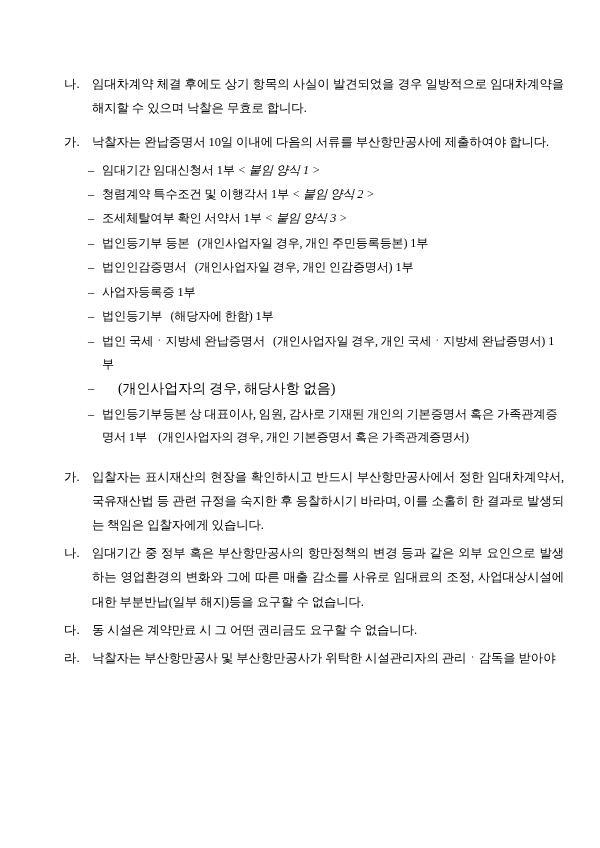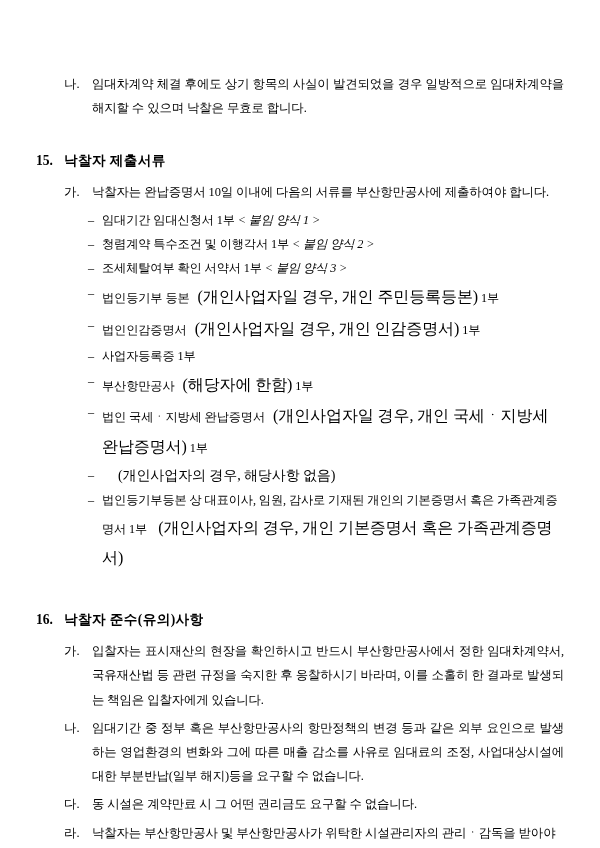--- a/index.html
+++ b/index.html
@@ -86,21 +86,21 @@
     font-size: 12.2px;
     line-height: 1.92;
   }
   .dash-item .ditem {
     flex: 1 1 auto;
     font-size: 12.2px;
     line-height: 1.92;
     letter-spacing: -0.1px;
   }
   .small {
-    font-size: 16px;
+    font-size: 12px;
     padding-left: 8px;
   }
   .attach {
     font-style: italic;
     font-family: "Liberation Serif", "DejaVu Serif", serif;
     margin-top: 36px;
   }
   .sub-note {
     display: block;
     margin-left: 16px;
@@ -116,24 +116,20 @@
 <div class="page">
   <div class="content">
 
     <div class="para lvl-ka">
       <span class="marker">나.</span>
       <span class="body-text">임대차계약 체결 후에도 상기 항목의 사실이 발견되었을 경우 일방적으로 임대차계약을 해지할 수 있으며 낙찰은 무효로 합니다.</span>
     </div>
 
     <div class="spacer-sm"></div>
 
-    <div class="heading">
-      <span class="num">15.</span>
-      <span class="htext">낙찰자 제출서류</span>
-    </div>
 
     <div class="para lvl-ka">
       <span class="marker">가.</span>
       <span class="body-text">낙찰자는 완납증명서 10일 이내에 다음의 서류를 부산항만공사에 제출하여야 합니다.</span>
     </div>
 
     <ul class="dash-list">
       <li class="dash-item">
         <span class="dash">–</span>
         <span class="ditem"><span>임대기간 임대신청서 1부 </span><span class="attach">&lt; 붙임 양식 1 &gt;</span></span>
@@ -153,42 +149,38 @@
       <li class="dash-item">
         <span class="dash">–</span>
         <span class="ditem"><span>법인인감증명서</span><span class="small">(개인사업자일 경우, 개인 인감증명서)</span><span> 1부</span></span>
       </li>
       <li class="dash-item">
         <span class="dash">–</span>
         <span class="ditem"><span>사업자등록증 1부</span></span>
       </li>
       <li class="dash-item">
         <span class="dash">–</span>
-        <span class="ditem"><span>부산항만공사</span><span class="small">(해당자에 한함)</span><span> 1부</span></span>
+        <span class="ditem"><span>법인등기부</span><span class="small">(해당자에 한함)</span><span> 1부</span></span>
       </li>
       <li class="dash-item">
         <span class="dash">–</span>
         <span class="ditem"><span>법인 국세ㆍ지방세 완납증명서</span><span class="small">(개인사업자일 경우, 개인 국세ㆍ지방세 완납증명서)</span><span> 1부</span></span>
       </li>
       <li class="dash-item">
         <span class="dash">–</span>
         <span class="ditem"><span class="sub-note">(개인사업자의 경우, 해당사항 없음)</span></span>
       </li>
       <li class="dash-item">
         <span class="dash">–</span>
         <span class="ditem"><span>법인등기부등본 상 대표이사, 임원, 감사로 기재된 개인의 기본증명서 혹은 가족관계증명서 1부 </span><span class="small">(개인사업자의 경우, 개인 기본증명서 혹은 가족관계증명서)</span></span>
       </li>
     </ul>
 
     <div class="spacer-md"></div>
 
-    <div class="heading">
-      <span class="num">16.</span>
-      <span class="htext">낙찰자 준수(유의)사항</span>
-    </div>
 
     <div class="para lvl-ka">
       <span class="marker">가.</span>
       <span class="body-text">입찰자는 표시재산의 현장을 확인하시고 반드시 부산항만공사에서 정한 임대차계약서, 국유재산법 등 관련 규정을 숙지한 후 응찰하시기 바라며, 이를 소홀히 한 결과로 발생되는 책임은 입찰자에게 있습니다.</span>
     </div>
 
     <div class="para lvl-ka">
       <span class="marker">나.</span>
       <span class="body-text">임대기간 중 정부 혹은 부산항만공사의 항만정책의 변경 등과 같은 외부 요인으로 발생하는 영업환경의 변화와 그에 따른 매출 감소를 사유로 임대료의 조정, 사업대상시설에 대한 부분반납(일부 해지)등을 요구할 수 없습니다.</span>
     </div>

